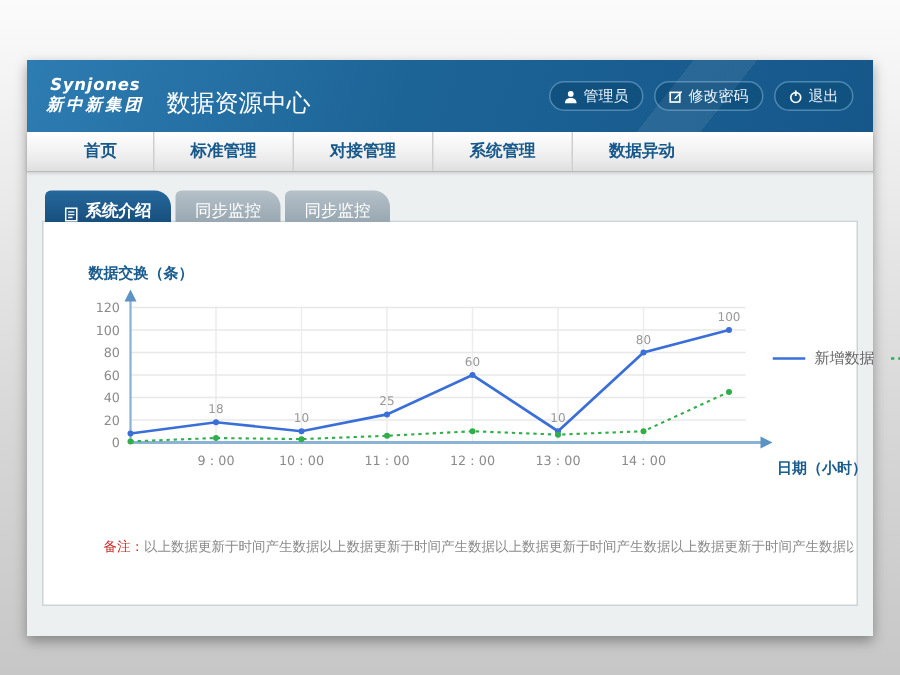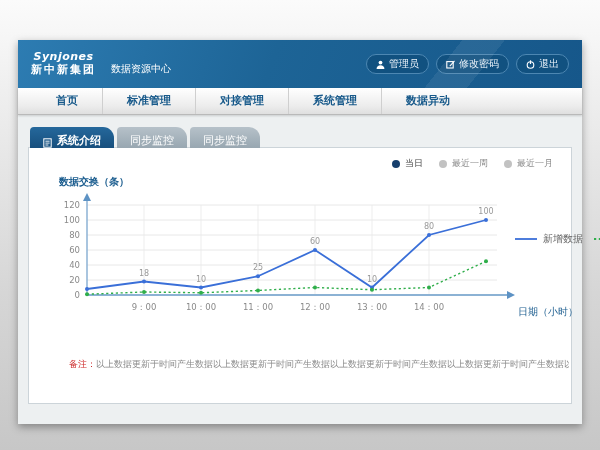--- a/index.html
+++ b/index.html
@@ -10,22 +10,22 @@
             background:#ffffff; box-shadow:0 3px 8px rgba(0,0,0,.35); }
 
   
   .header { position:relative; height:48px; overflow:hidden; display:flex; align-items:center;
             padding:0 13px; background:linear-gradient(110deg,#2d7cb2 0%,#1d6496 45%,#16578a 100%); }
   .header::after { content:""; position:absolute; right:30px; top:-30px; width:200px; height:140px;
             background:linear-gradient(115deg,transparent 42%,rgba(255,255,255,.07) 42%,rgba(255,255,255,.07) 58%,transparent 58%);
             transform:skewX(-18deg); pointer-events:none; }
   .logo { color:#fff; text-align:center; line-height:1.15; margin-right:15px; }
   .logo-brand { font-size:11px; font-weight:bold; font-style:italic; letter-spacing:.5px; display:block; }
-  .logo-company { font-size:11px; font-weight:bold; letter-spacing:2px; display:block; }
-  .app-title { color:#fff; font-size:10px; margin-top:10px; }
+  .logo-company { font-size:11px; font-weight:bold; letter-spacing:2px; display:block;font-style:italic; }
+  .app-title { color:#fff; font-size:16px; margin-top:10px; }
   .actions { margin-left:auto; display:flex; gap:7px; align-items:center; }
   .pill { display:flex; align-items:center; gap:4px; background:#115180; border:1px solid #4d87b2;
           border-radius:10px; padding:2px 9px; color:#eaf2f9; font-size:10px; cursor:pointer; white-space:nowrap; }
   .pill svg { display:block; }
 
   
   .nav { height:27px; background:linear-gradient(#ffffff,#ececec 70%,#dfdfdf); border-bottom:1px solid #b9b9b9;
          display:flex; align-items:flex-start; padding-left:14px; box-shadow:0 1px 2px rgba(0,0,0,.15); position:relative; z-index:3; }
   .nav-item { font-size:11px; font-weight:bold; color:#17598a; padding:0 24px; line-height:26px; cursor:pointer; }
   .nav-item:not(:last-child){ border-right:1px solid #cfcfcf; }
@@ -44,21 +44,21 @@
   .filters { position:absolute; top:9px; right:18px; display:flex; gap:16px; align-items:center; }
   .filter { display:flex; gap:5px; align-items:center; font-size:9px; color:#8a8a8a; cursor:pointer; }
   .filter .dot { width:8px; height:8px; border-radius:50%; background:#c2c2c2; }
   .filter.selected { color:#444; }
   .filter.selected .dot { background:#173f6d; }
 
   .ylabel { position:absolute; top:27px; left:30px; color:#1a5c8e; font-weight:bold; font-size:10px; }
   #chart { position:absolute; top:42px; left:18px; }
   .legend { position:absolute; left:486px; top:84px; display:flex; gap:11px; }
   .legend-item { display:flex; align-items:center; gap:6px; font-size:10px; color:#666; cursor:pointer; white-space:nowrap; }
-  .xlabel { position:absolute; left:489px; top:157px; color:#1a5c8e; font-weight:normal; font-size:10px; white-space:nowrap; }
+  .xlabel { position:absolute; left:489px; top:157px; color:#1a5c8e; font-weight:bold; font-size:10px; white-space:nowrap; }
 
   .footnote { position:absolute; left:40px; top:210px; width:500px; font-size:9px; color:#8a8a8a;
               white-space:nowrap; overflow:hidden; }
   .footnote .prefix { color:#cc2a2a; }
 </style>
 </head>
 <body>
 
 <div class="stage">
   <div class="window">
@@ -123,34 +123,20 @@
         </div>
         <div class="tab">
           <span>同步监控</span>
         </div>
         <div class="tab">
           <span>同步监控</span>
         </div>
       </div>
 
       <div class="panel">
-        <div class="filters">
-          <div class="filter selected">
-            <span class="dot"></span>
-            <span>当日</span>
-          </div>
-          <div class="filter">
-            <span class="dot"></span>
-            <span>最近一周</span>
-          </div>
-          <div class="filter">
-            <span class="dot"></span>
-            <span>最近一月</span>
-          </div>
-        </div>
 
         <div class="ylabel">数据交换（条）</div>
         <svg id="chart" width="470" height="140">
             <line x1="97" y1="15" x2="97" y2="105" stroke="#ededed" stroke-width="1"></line>
             <line x1="154" y1="15" x2="154" y2="105" stroke="#ededed" stroke-width="1"></line>
             <line x1="211" y1="15" x2="211" y2="105" stroke="#ededed" stroke-width="1"></line>
             <line x1="268" y1="15" x2="268" y2="105" stroke="#ededed" stroke-width="1"></line>
             <line x1="325" y1="15" x2="325" y2="105" stroke="#ededed" stroke-width="1"></line>
             <line x1="382" y1="15" x2="382" y2="105" stroke="#ededed" stroke-width="1"></line>
             <line x1="40" y1="90" x2="450" y2="90" stroke="#e8e8e8" stroke-width="1"></line>

